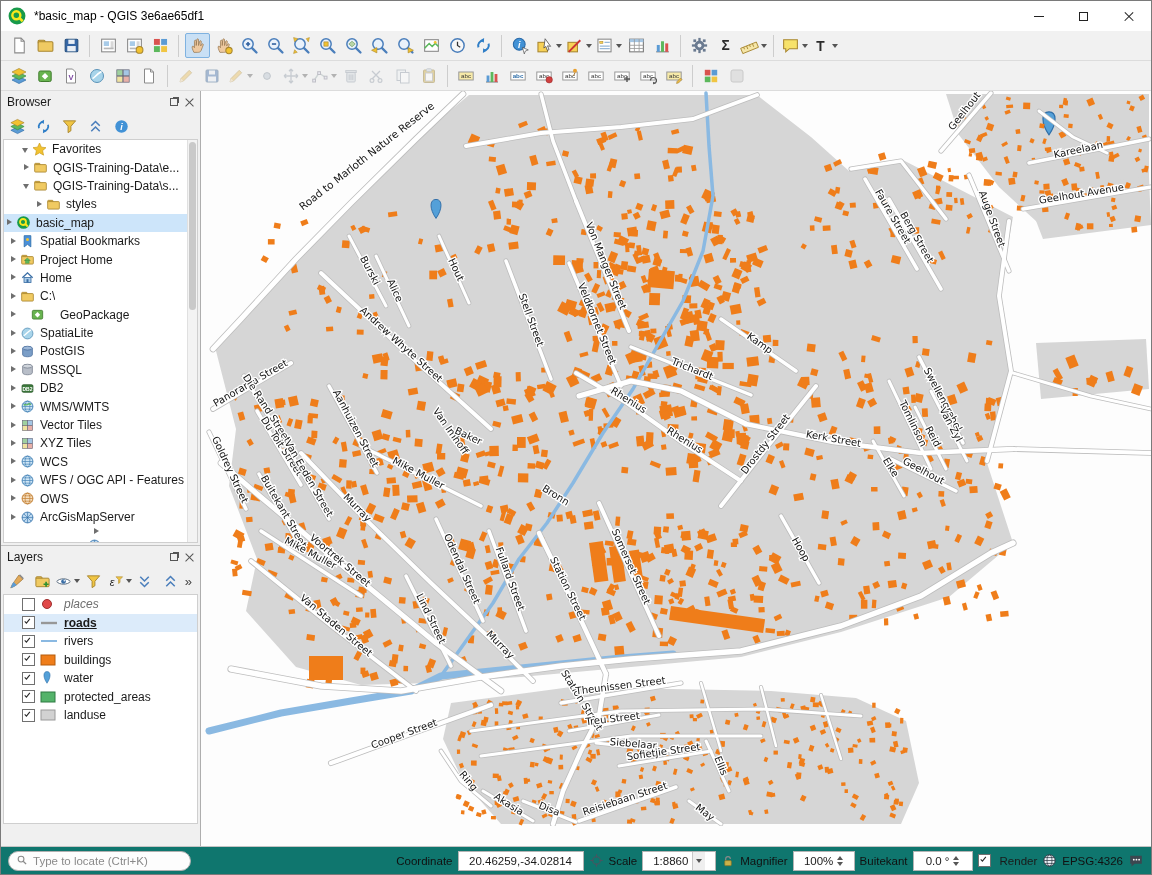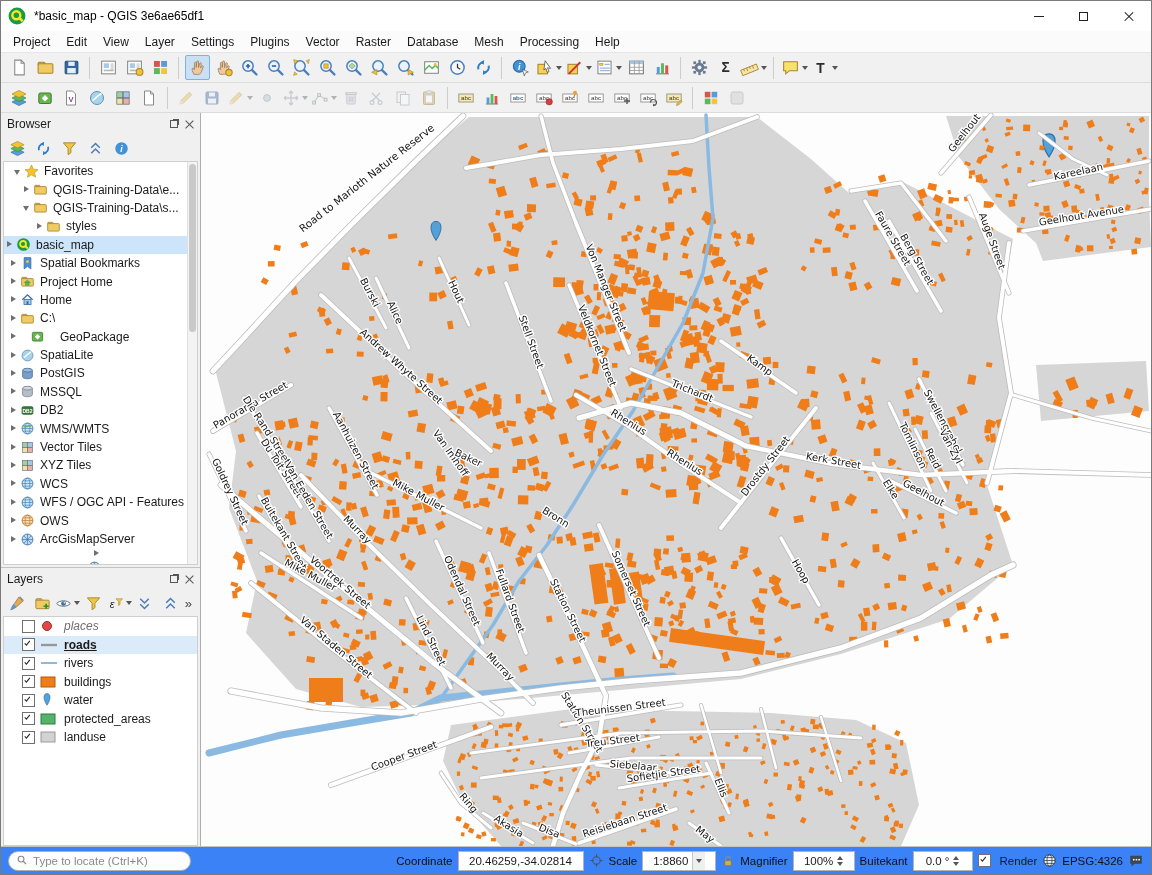--- a/index.html
+++ b/index.html
@@ -58,21 +58,21 @@
   .layer-row.selected .layer-label{font-weight:bold;text-decoration:underline}
   .layer-gutter{width:12px;flex:none}
   .cb{width:13px;height:13px;border:1px solid #707070;background:#fff;flex:none;display:flex;align-items:center;justify-content:center;margin-right:5px}
   .layer-sym{width:20px;flex:none;display:flex;align-items:center;margin-right:4px}
   .layer-label{font-size:12px}
   .layer-label.italic{font-style:italic;color:#6f6f6f}
   
   .map-canvas{flex:1;position:relative;background:#fdfdfd;overflow:hidden}
   .map-canvas svg{position:absolute;left:0;top:0}
   
-  .statusbar{height:28px;background:#3b82f6;border-top:1px solid #c4c4c4;display:flex;align-items:center;padding:0 7px;gap:5px;font-size:11.5px;flex:none}
+  .statusbar{height:28px;background:#0f766e;border-top:1px solid #c4c4c4;display:flex;align-items:center;padding:0 7px;gap:5px;font-size:11.5px;flex:none}
   .locate-box{width:183px;height:20px;border:1px solid #b0b0b0;border-radius:10px;background:#fdfdfd;display:flex;align-items:center;gap:4px;padding:0 7px;color:#8a8a8a;flex:none}
   .sb-spacer{flex:1}
   .sb-label{color:#111;white-space:nowrap}
   .sb-box{height:20px;background:#fff;border:1px solid #b4b4b4;display:flex;align-items:center;justify-content:center;padding:0 5px;white-space:nowrap}
   .sb-box .combo-btn{width:13px;align-self:stretch;margin-left:4px;border-left:1px solid #c8c8c8;background:#efefef;display:flex;align-items:center;justify-content:center}
   .spin-col{display:flex;flex-direction:column;margin-left:4px;gap:2px}
   .spin-up{width:0;height:0;border-left:3px solid transparent;border-right:3px solid transparent;border-bottom:4px solid #555}
   .spin-dn{width:0;height:0;border-left:3px solid transparent;border-right:3px solid transparent;border-top:4px solid #555}
   .sb-check{display:flex;align-items:center;gap:4px;white-space:nowrap}
   .mini-icon{display:flex;align-items:center;flex:none}
@@ -95,34 +95,20 @@
         </div>
       <div class="win-btn">
           <span class="glyph-max"></span>
         </div>
       <div class="win-btn">
           <span class="glyph-close"></span>
         </div>
     </div>
   </div>
 
-  <div class="menubar" id="menubar">
-      <span class="menu-item">Project</span>
-      <span class="menu-item">Edit</span>
-      <span class="menu-item">View</span>
-      <span class="menu-item">Layer</span>
-      <span class="menu-item">Settings</span>
-      <span class="menu-item">Plugins</span>
-      <span class="menu-item">Vector</span>
-      <span class="menu-item">Raster</span>
-      <span class="menu-item">Database</span>
-      <span class="menu-item">Mesh</span>
-      <span class="menu-item">Processing</span>
-      <span class="menu-item">Help</span>
-    </div>
   <div class="toolbar" id="toolbar1">
       <div class="tb-btn">
         <span style="display:flex">
           <svg width="19" height="19" viewBox="0 0 18 18" xmlns="http://www.w3.org/2000/svg">
             <path d="M4.5 2h6l3 3v11h-9z" fill="#fff" stroke="#8a8a8a"></path>
             <path d="M10.5 2v3h3" fill="none" stroke="#8a8a8a"></path>
           </svg>
         </span>
       </div>
       <div class="tb-btn">
@@ -690,21 +676,21 @@
             <div class="pt-btn">
               <span style="display:flex">
                 <svg width="17" height="17" viewBox="0 0 18 18" xmlns="http://www.w3.org/2000/svg">
                   <circle cx="9" cy="9" r="6.6" fill="#4292d6"></circle>
                   <text x="9" y="12.8" font-size="9.5" font-style="italic" font-weight="bold" fill="#fff" text-anchor="middle">i</text>
                 </svg>
               </span>
             </div>
           </div>
         <div class="browser-tree" id="browser-tree">
-            <div class="tree-row" style="padding-left: 8px; text-align: center;">
+            <div class="tree-row" style="padding-left: 16px; text-align: center;">
               <span class="exp open"></span>
               <span class="tree-icon">
                 <svg width="15" height="15" viewBox="0 0 18 18" xmlns="http://www.w3.org/2000/svg">
                   <polygon points="9,1.2 11.3,6.2 16.8,6.8 12.7,10.4 13.9,15.8 9,13 4.1,15.8 5.3,10.4 1.2,6.8 6.7,6.2" fill="#f2c230" stroke="#c89a1a" stroke-width=".8"></polygon>
                 </svg>
               </span>
               <span class="tree-label">Favorites</span>
             </div>
             <div class="tree-row" style="padding-left: 17px;">
               <span class="exp closed"></span>

